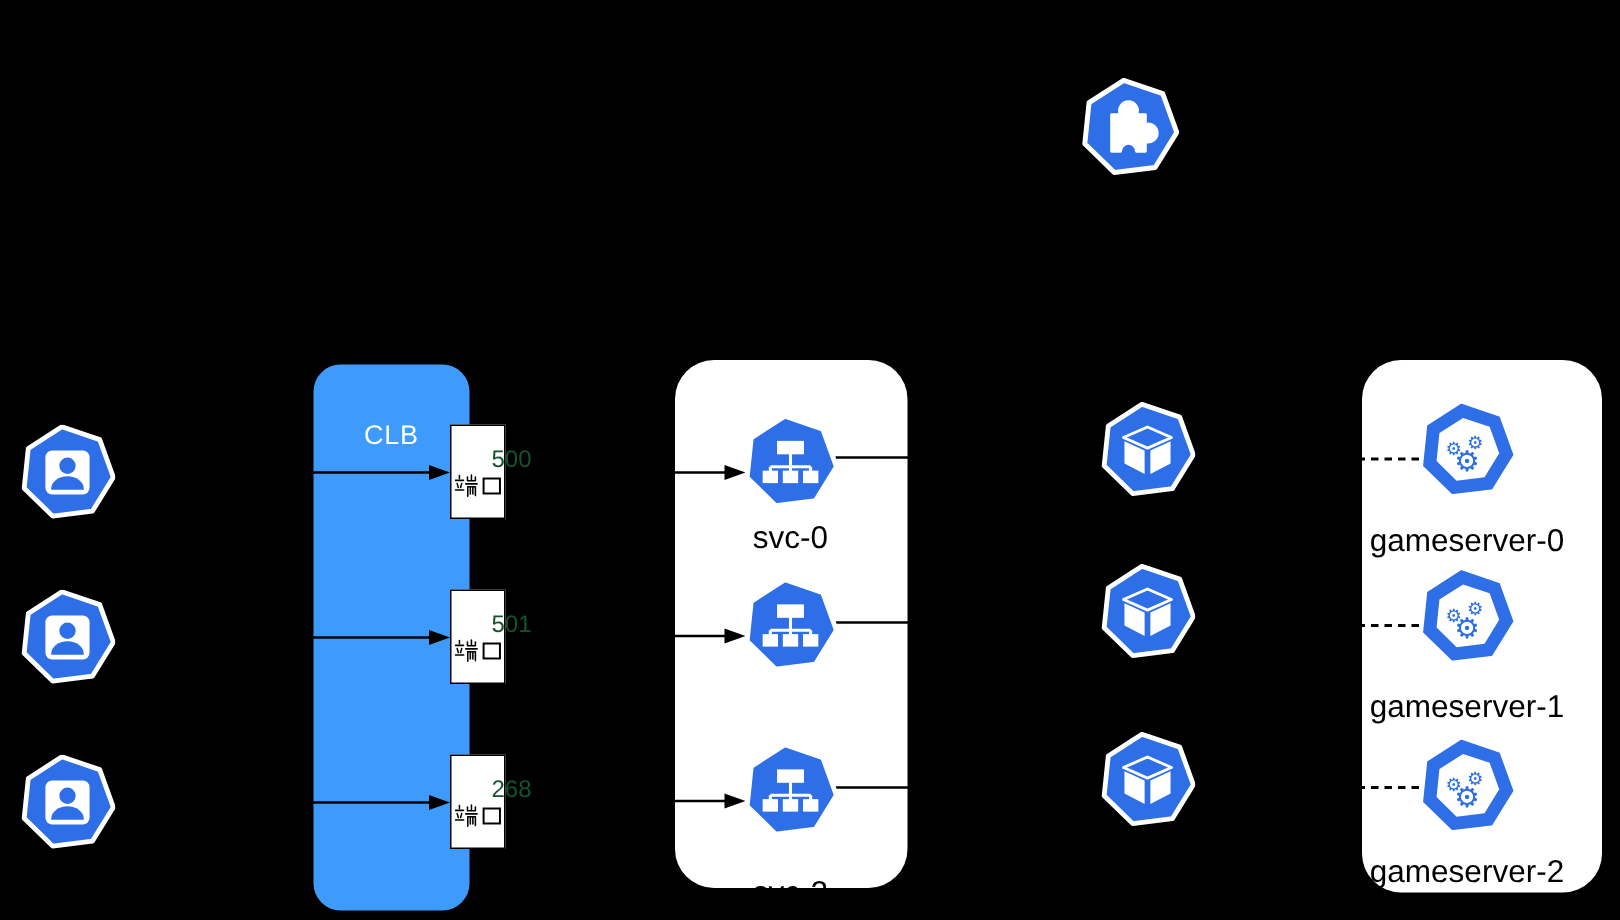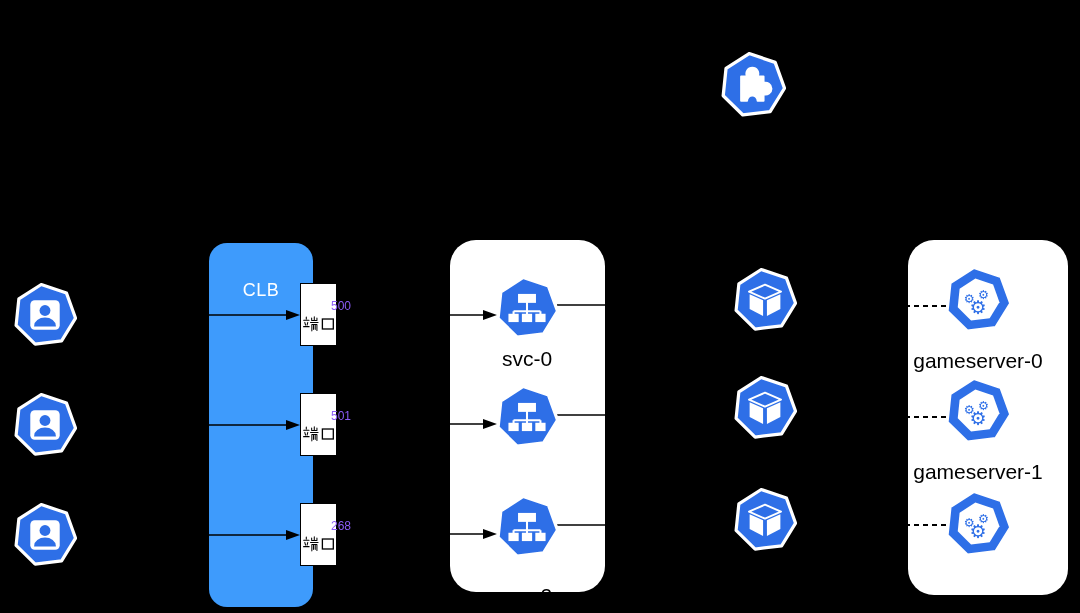--- a/index.html
+++ b/index.html
@@ -7,21 +7,21 @@
          font-family:"Liberation Sans",sans-serif;}
   .abs{position:absolute;}
   .clb-box{left:209px;top:243px;width:104px;height:364px;background:#3E9BFC;border-radius:18px;}
   .clb-label{width:100%;padding-top:37px;text-align:center;color:#fff;font-size:18px;letter-spacing:.5px;}
   .panel{background:#fff;border-radius:26px;}
   .svc-panel{left:450px;top:240px;width:155px;height:352px;}
   .gs-panel{left:908px;top:240px;width:160px;height:355px;}
   .port-box{left:300px;width:37px;height:63px;background:#fff;border:1.5px solid #000;
             box-sizing:border-box;display:flex;flex-direction:column;align-items:center;
             justify-content:center;gap:1px;}
-  .port-num{font-size:12px;color:#8b5cf6;line-height:17px;margin-left:45px;}
+  .port-num{font-size:16px;color:#14532d;line-height:17px;margin-left:45px;}
   .lines{left:0;top:0;pointer-events:none;}
   .icon{display:block;}
   .node-label{position:absolute;text-align:center;color:#000;font-size:21px;}
 </style>
 </head>
 <body>
 
 <svg width="0" height="0" style="position:absolute">
   <defs>
     <symbol id="sym-user" viewBox="0 0 100 100">
@@ -159,14 +159,15 @@
       <use href="#sym-gs"></use>
     </svg>
   <svg class="abs icon" style="left:944px;top:377px" width="68" height="68">
       <use href="#sym-gs"></use>
     </svg>
   <svg class="abs icon" style="left:944px;top:490px" width="68" height="68">
       <use href="#sym-gs"></use>
     </svg>
   <div class="node-label" style="left:908px;top:349px;width:140px">gameserver-0</div>
   <div class="node-label" style="left:908px;top:460px;width:140px">gameserver-1</div>
+  <div class="node-label" style="left:908px;top:570px;width:140px">gameserver-2</div>
 
 </div>
 
 </body></html>

